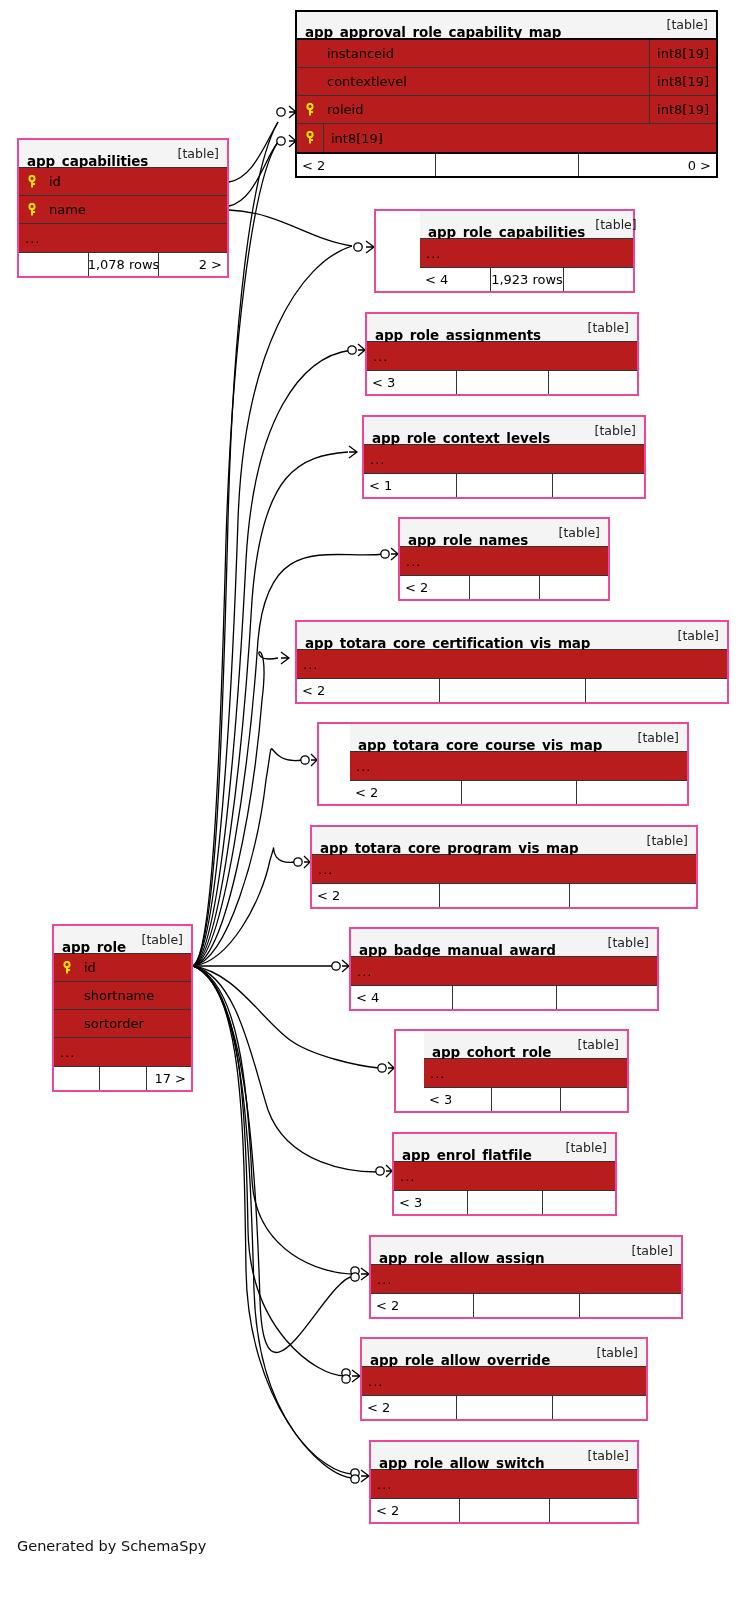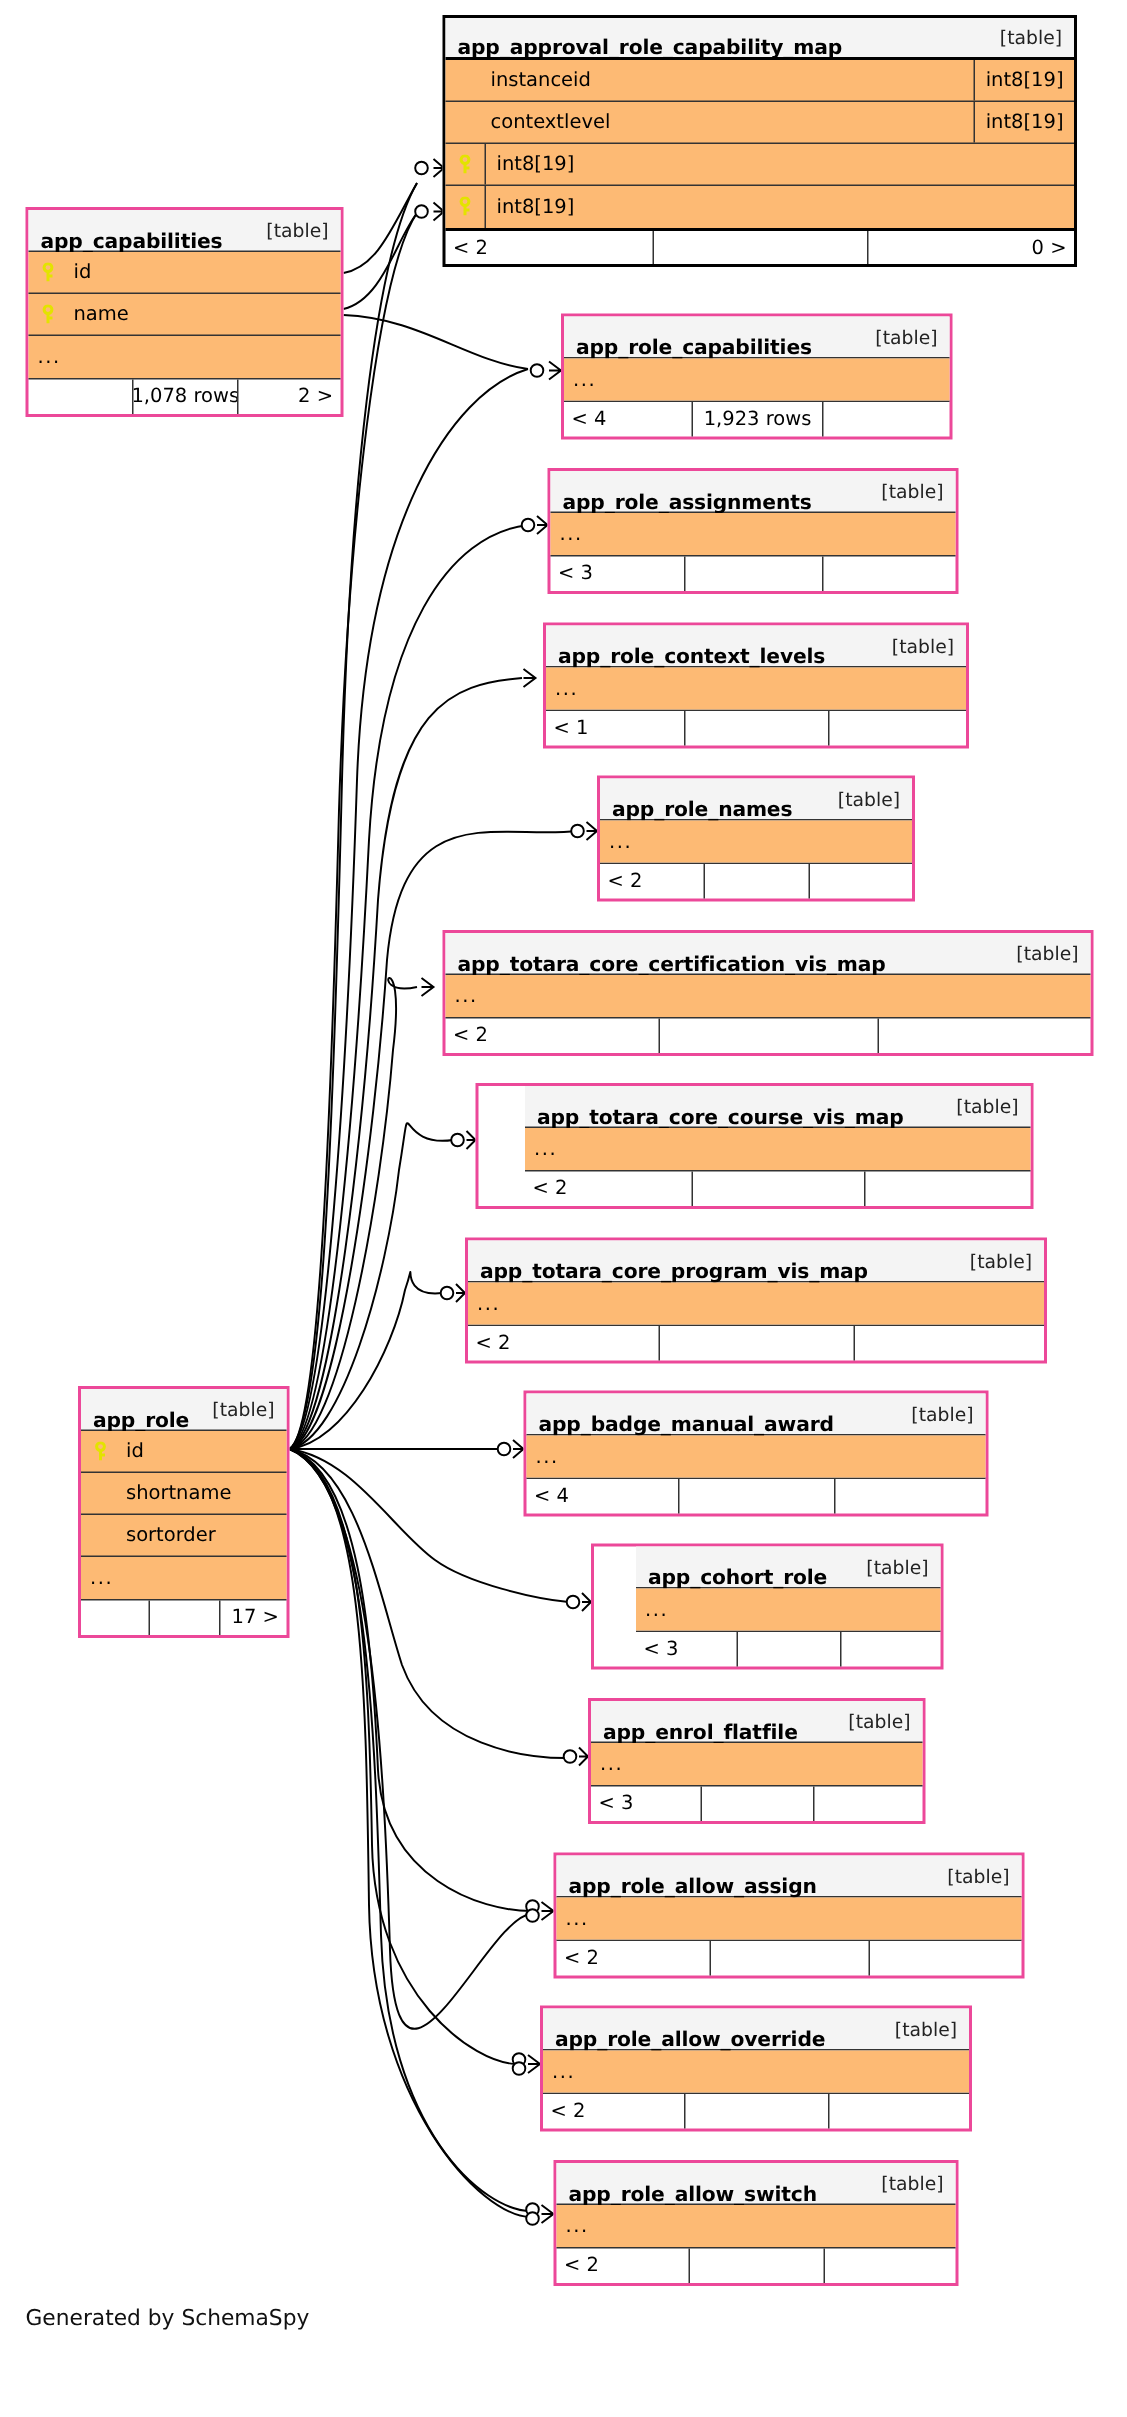--- a/index.html
+++ b/index.html
@@ -68,21 +68,21 @@
     padding-left: 10px;
     white-space: nowrap;
   }
 
   .tbl-row {
     display: flex;
     align-items: center;
     height: 28px;
     border-bottom: 1px solid #333333;
     box-sizing: border-box;
-    background: #fdba74;
+    background: #b91c1c;
     position: relative;
   }
   .tbl-row:last-child { border-bottom: none; }
 
   .col-key {
     width: 26px;
     flex: 0 0 26px;
     display: flex;
     align-items: center;
     justify-content: center;
@@ -246,20 +246,21 @@
             <div class="col-name">contextlevel</div>
             <div class="col-type">int8[19]</div>
           </div>
           <div class="tbl-row">
             <div class="col-key">
               <svg class="key-icon" width="14" height="14" viewBox="0 0 14 14">
                 <circle cx="7" cy="3.4" r="2.6" fill="none" stroke="#e3e300" stroke-width="2"></circle>
                 <path d="M7 6 L7 12.5 M7 9 L10 9" stroke="#e3e300" stroke-width="2" fill="none"></path>
               </svg>
             </div>
+            <div class="col-name">roleid</div>
             <div class="col-type">int8[19]</div>
           </div>
           <div class="tbl-row">
             <div class="col-key">
               <svg class="key-icon" width="14" height="14" viewBox="0 0 14 14">
                 <circle cx="7" cy="3.4" r="2.6" fill="none" stroke="#e3e300" stroke-width="2"></circle>
                 <path d="M7 6 L7 12.5 M7 9 L10 9" stroke="#e3e300" stroke-width="2" fill="none"></path>
               </svg>
             </div>
             <div class="col-type">int8[19]</div>
@@ -298,21 +299,21 @@
           <div class="tbl-row">
             <div class="ellipsis-row">...</div>
           </div>
         </div>
     <div class="tbl-footer">
       <div class="foot-cell foot-left" style="flex: 1 1 33%;"></div>
       <div class="foot-cell foot-center foot-sep" style="flex: 1 1 34%;">1,078 rows</div>
       <div class="foot-cell foot-right foot-sep" style="flex: 1 1 33%;">2 &gt;</div>
     </div>
   </div>
-      <div class="table-node" style="left: 374px; top: 209px; width: 261px;">
+      <div class="table-node" style="left: 374px; top: 209px; width: 261px; padding-left: 44px;">
     <div class="tbl-title">
       <span class="tbl-name">app_role_capabilities</span>
       <span class="tbl-kind">[table]</span>
     </div>
     <div class="tbl-body">
           <div class="tbl-row">
             <div class="ellipsis-row">...</div>
           </div>
         </div>
     <div class="tbl-footer">

